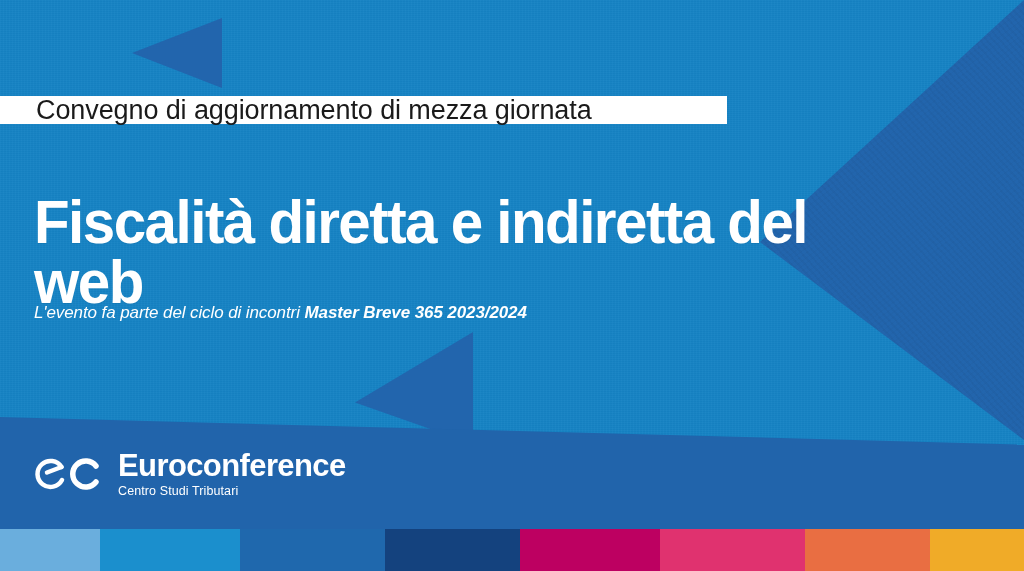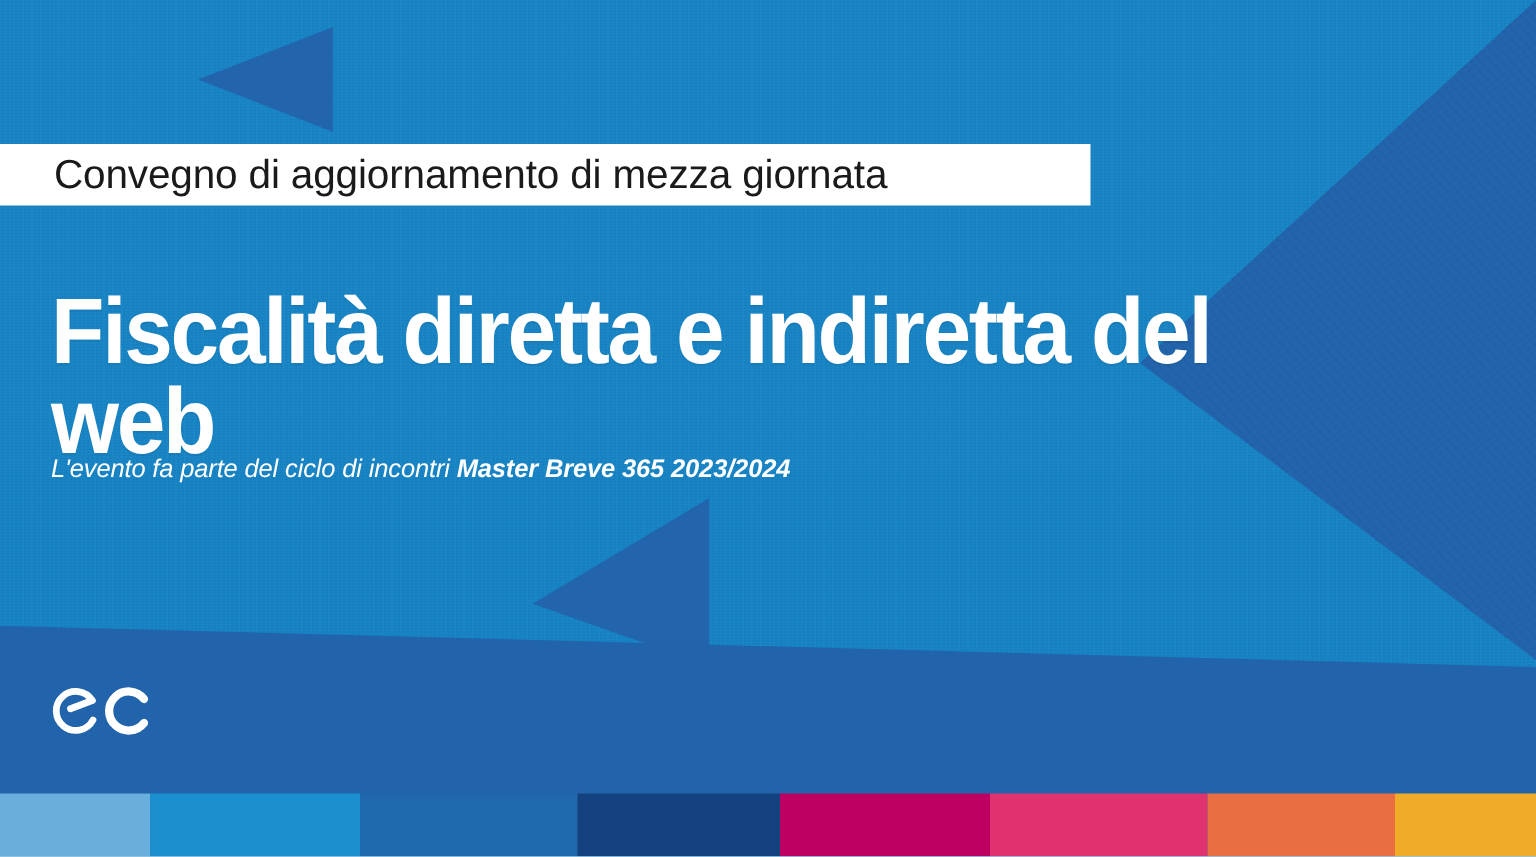--- a/index.html
+++ b/index.html
@@ -89,21 +89,21 @@
     background: #2164ab;
     clip-path: polygon(0% 4.4%, 100% 21.5%, 100% 100%, 0% 100%);
   }
 
   
   .kicker {
     position: absolute;
     left: 0;
     top: 96px;
     width: 727px;
-    height: 41px;
+    height: 28px;
     background: #ffffff;
     display: flex;
     align-items: center;
     box-sizing: border-box;
     padding-left: 36px;
   }
   .kicker-text {
     color: #1a1a1a;
     font-size: 27px;
     font-weight: 400;
@@ -218,20 +218,24 @@
   </div>
 
   <div class="logo">
     <svg class="logo-mark" viewBox="0 0 144 100" aria-hidden="true">
 
       <path d="M55 36 L26 47" fill="none" stroke="#ffffff" stroke-width="9" stroke-linecap="round"></path>
       <path d="M56 62 A26 26 0 1 1 55 36" fill="none" stroke="#ffffff" stroke-width="9" stroke-linecap="round"></path>
 
       <path d="M124 34 A26 26 0 1 0 124 66" fill="none" stroke="#ffffff" stroke-width="11" stroke-linecap="round"></path>
     </svg>
+    <div class="logo-words">
+      <span class="logo-name">Euroconference</span>
+      <span class="logo-tagline">Centro Studi Tributari</span>
+    </div>
   </div>
 
   <div class="colorbar">
       <div class="seg" style="background: rgb(106, 174, 221); width: 9.76562%;"></div>
       <div class="seg" style="background: rgb(27, 143, 205); width: 13.6719%;"></div>
       <div class="seg" style="background: rgb(31, 104, 173); width: 14.1602%;"></div>
       <div class="seg" style="background: rgb(20, 66, 126); width: 13.1836%;"></div>
       <div class="seg" style="background: rgb(189, 0, 97); width: 13.6719%;"></div>
       <div class="seg" style="background: rgb(224, 50, 111); width: 14.1602%;"></div>
       <div class="seg" style="background: rgb(233, 110, 66); width: 12.207%;"></div>

